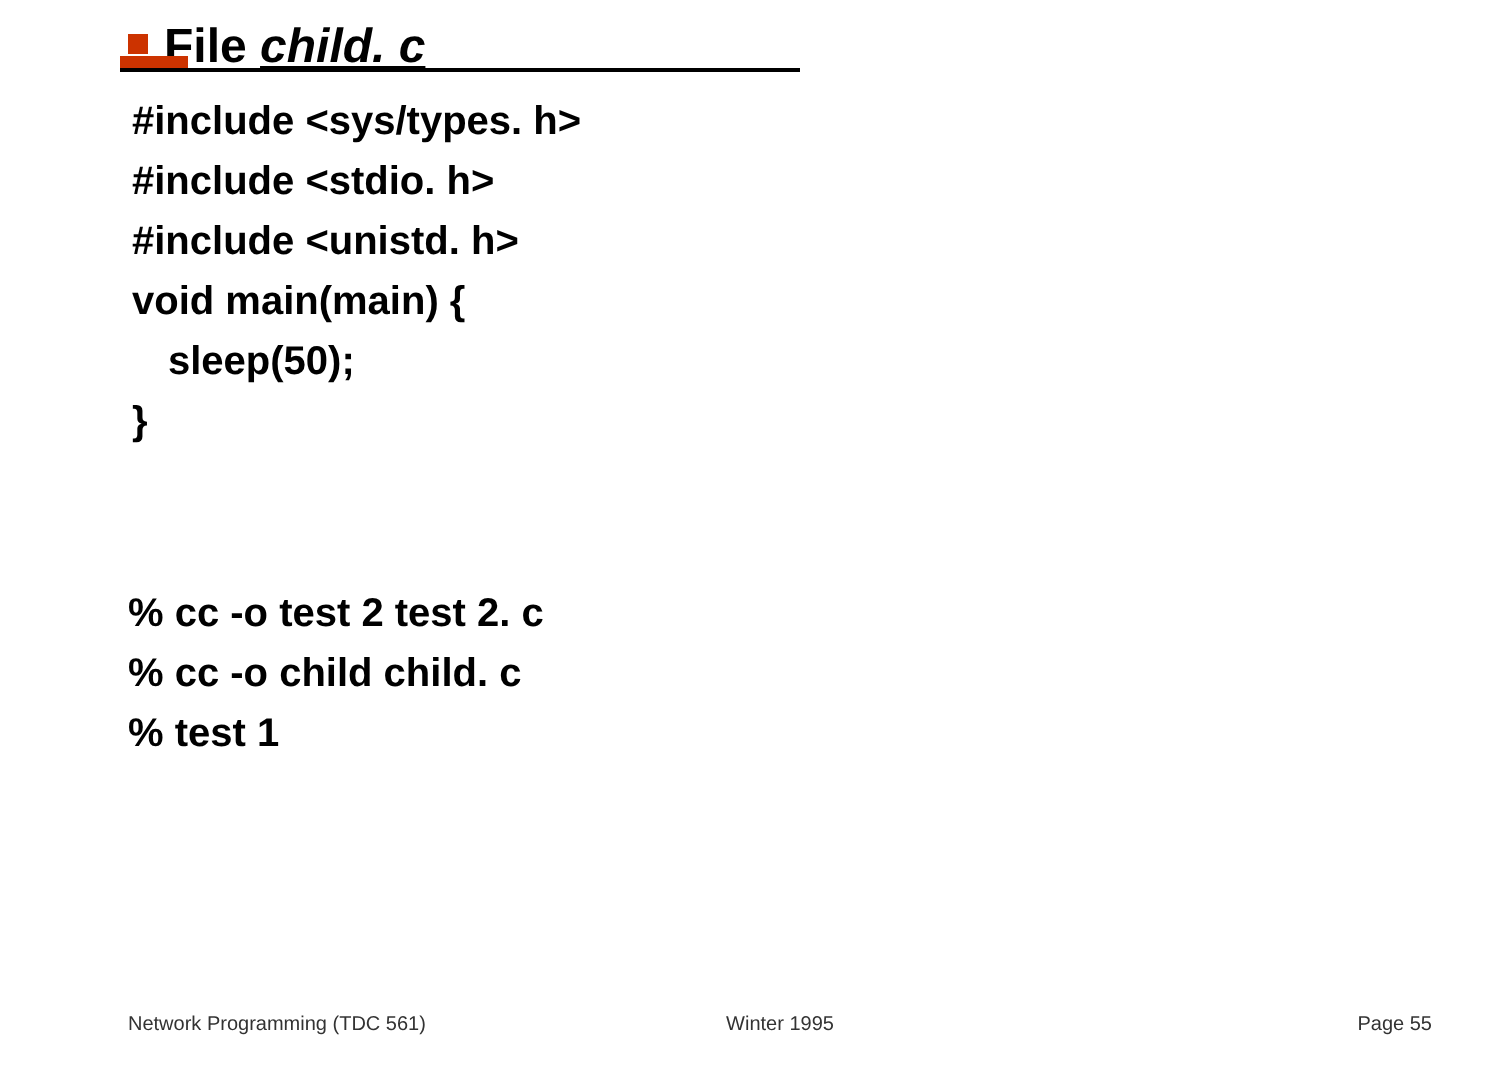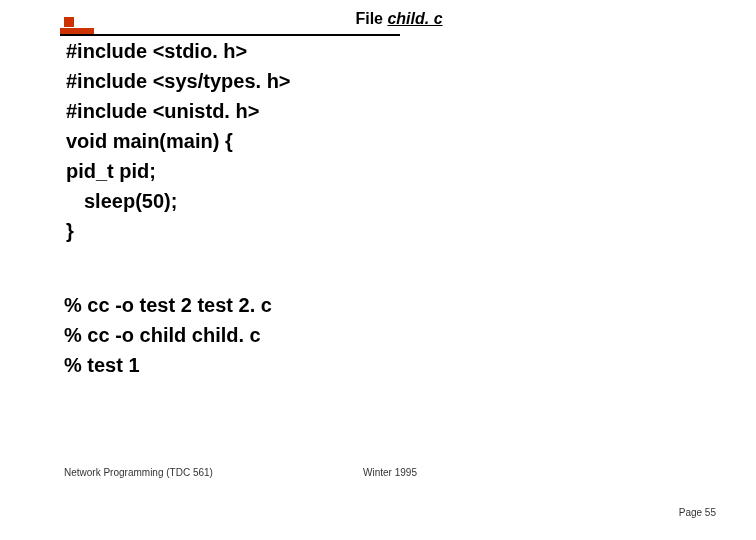--- a/index.html
+++ b/index.html
@@ -29,24 +29,23 @@
     background: #000;
     width: 340px;
   }
   .content {
     position: absolute;
     top: 10px;
     left: 64px;
     right: 40px;
   }
   .title-line {
-    font-size: 16px;
+    font-size: 24px;
     font-weight: bold;
     margin-bottom: 8px;
-    text-align: center;
   }
   .bullet {
     display: inline-block;
     width: 10px;
     height: 10px;
     background: #cc3300;
     margin-right: 8px;
     vertical-align: middle;
     position: relative;
     top: 7px;
@@ -59,21 +58,21 @@
   .code {
     font-size: 20px;
     font-weight: bold;
     line-height: 1.5;
     margin-left: 2px;
   }
   .indent {
     padding-left: 18px;
   }
   .commands {
-    margin-top: 44px;
+    margin-top: 66px;
     font-size: 20px;
     font-weight: bold;
     line-height: 1.5;
   }
   .footer {
     position: absolute;
     bottom: 22px;
     left: 64px;
     right: 40px;
     font-size: 10px;
@@ -81,41 +80,39 @@
     display: flex;
     justify-content: space-between;
   }
   .footer .center {
     position: absolute;
     left: 0; right: 0;
     text-align: center;
   }
   .footer .right {
     margin-left: auto;
-    margin-top: 40px;
   }
 </style>
 </head>
 <body>
 
 <div class="accent-bar" style="width:34px;"></div>
 <div class="underline"></div>
 
 <div class="content">
   <div class="title-line">
     <span class="bullet"></span>
     <span>File </span><span class="italic-underline">child. c</span>
   </div>
 
   <div class="code">
+    <div>#include &lt;sys/types. h&gt;</div>
     <div>#include &lt;stdio. h&gt;</div>
-    <div>#include &lt;sys/types. h&gt;</div>
     <div>#include &lt;unistd. h&gt;</div>
     <div>void main(main) {</div>
-    <div>pid_t pid;</div>
     <div class="indent">  sleep(50);</div>
     <div>}</div>
   </div>
 
   <div class="commands">
     <div>% cc -o test 2 test 2. c</div>
     <div>% cc -o child child. c</div>
     <div>% test 1</div>
   </div>
 </div>

